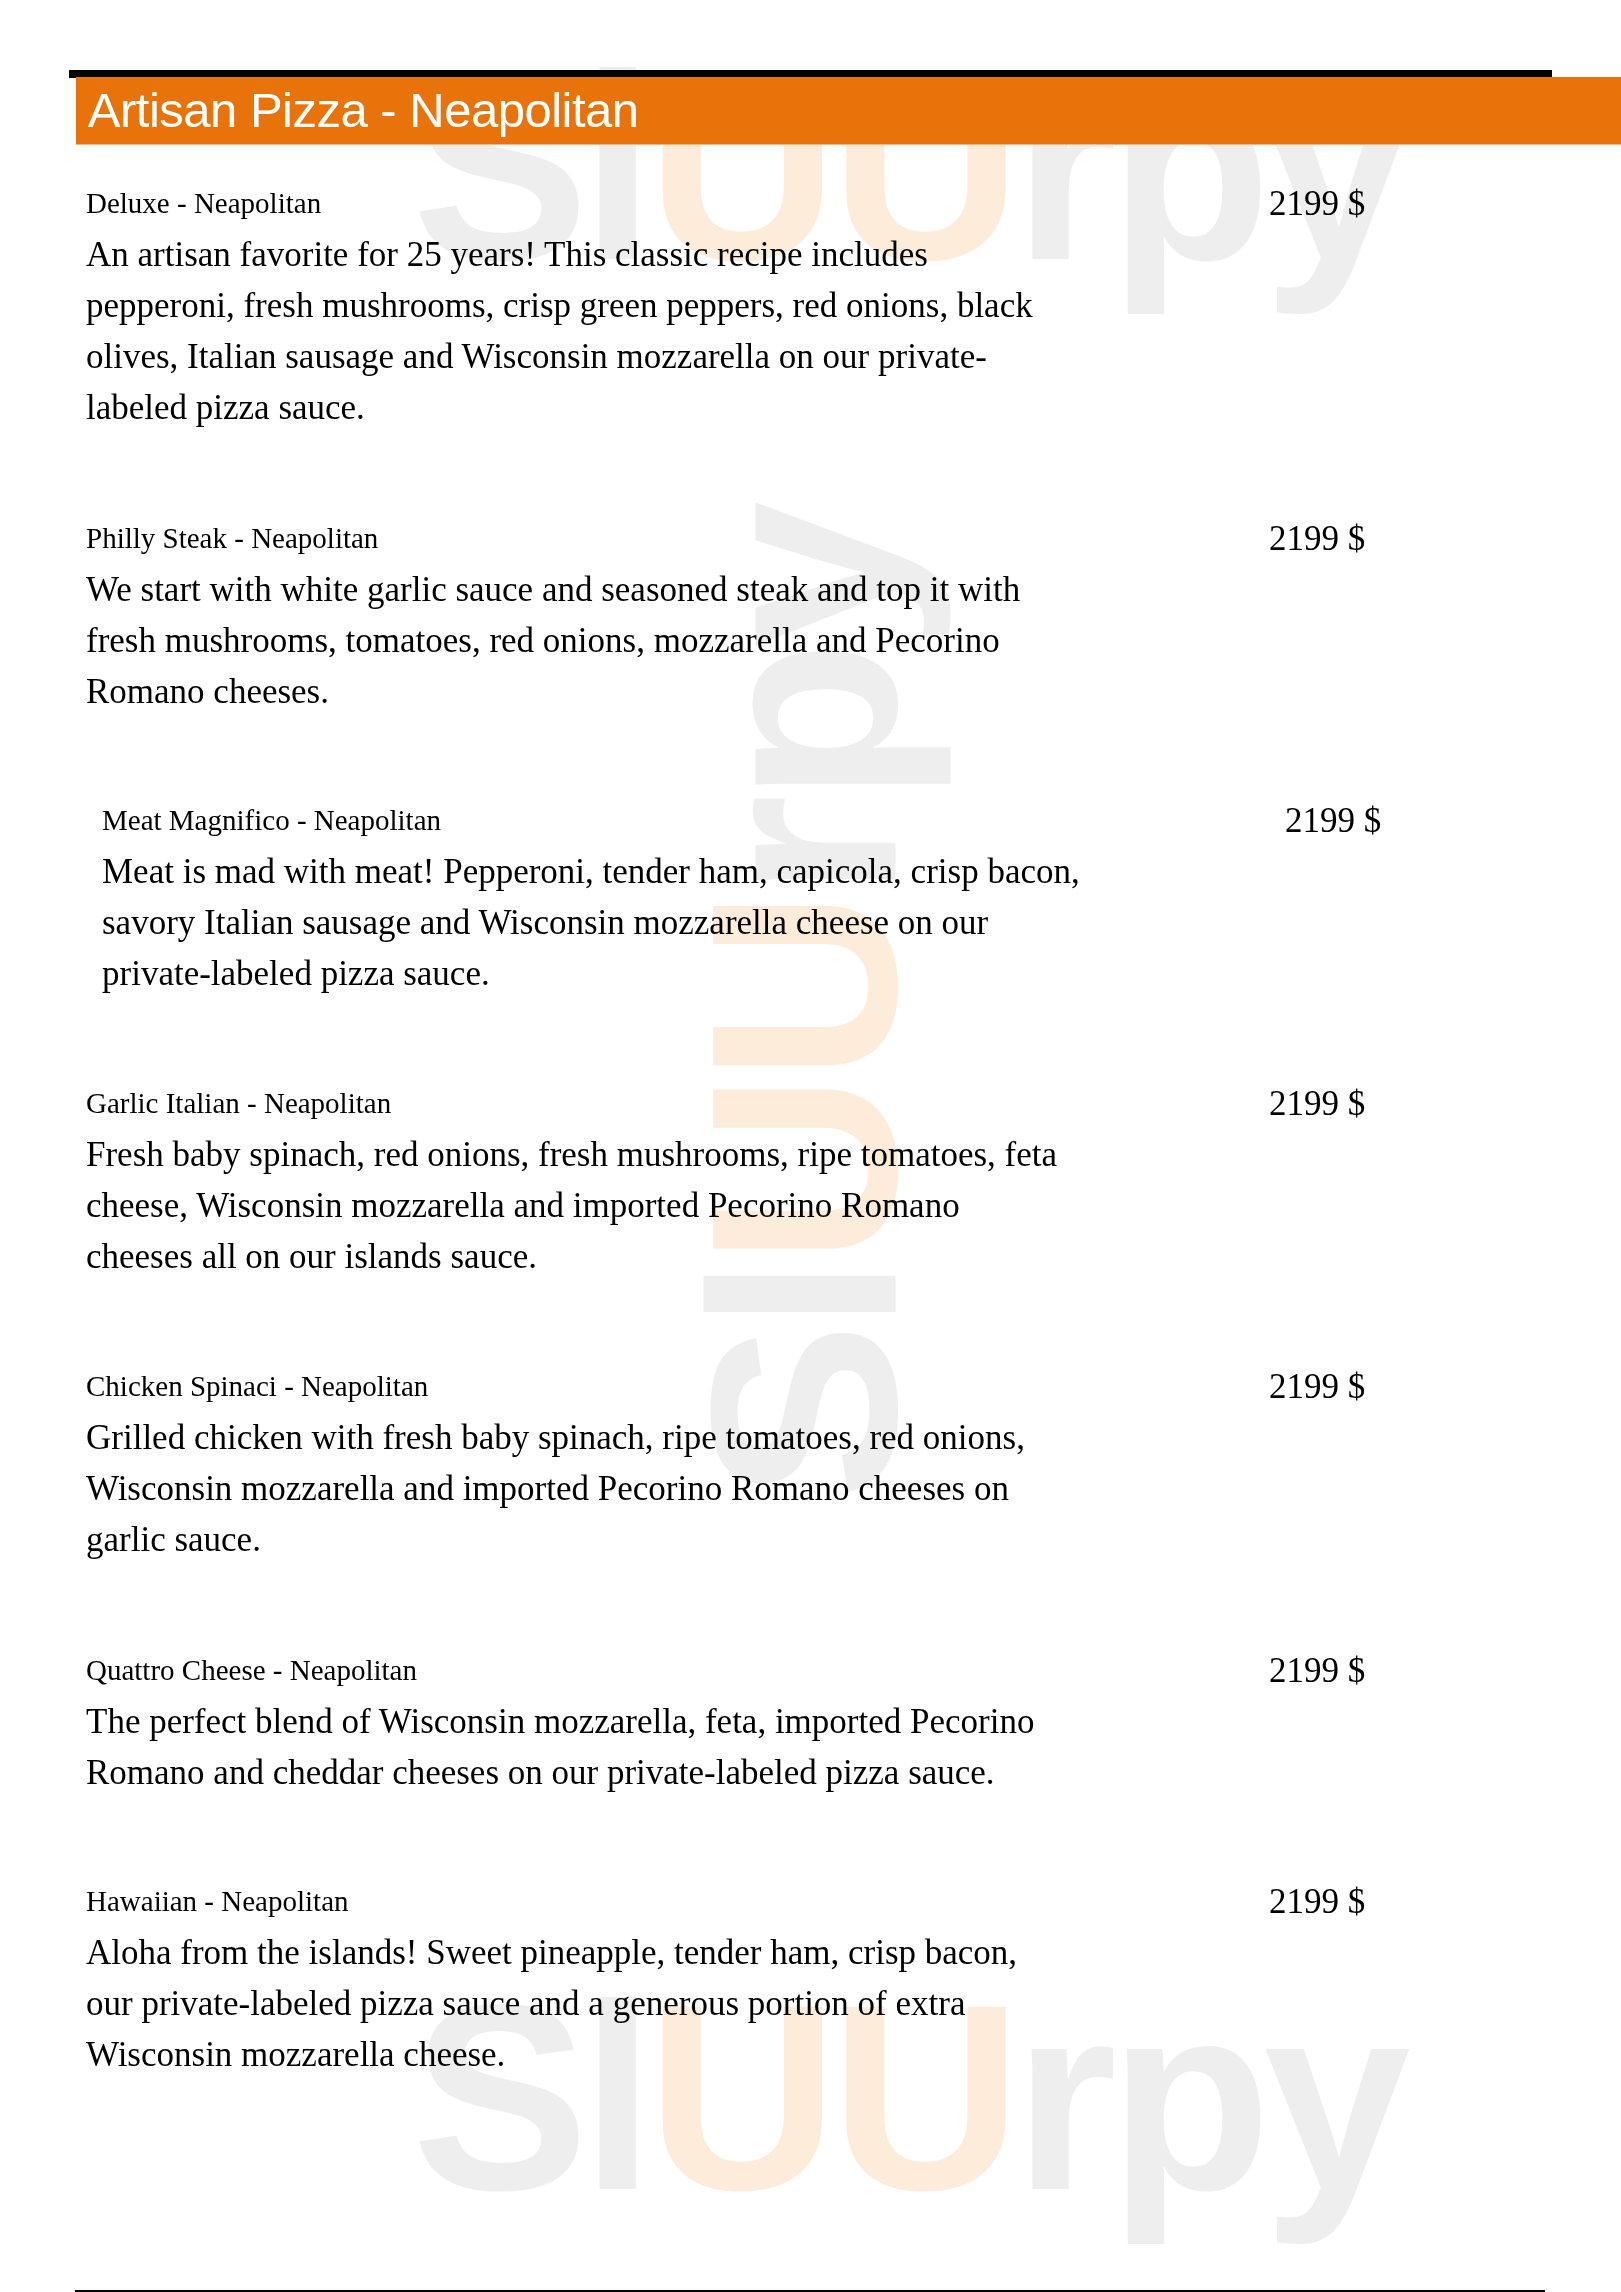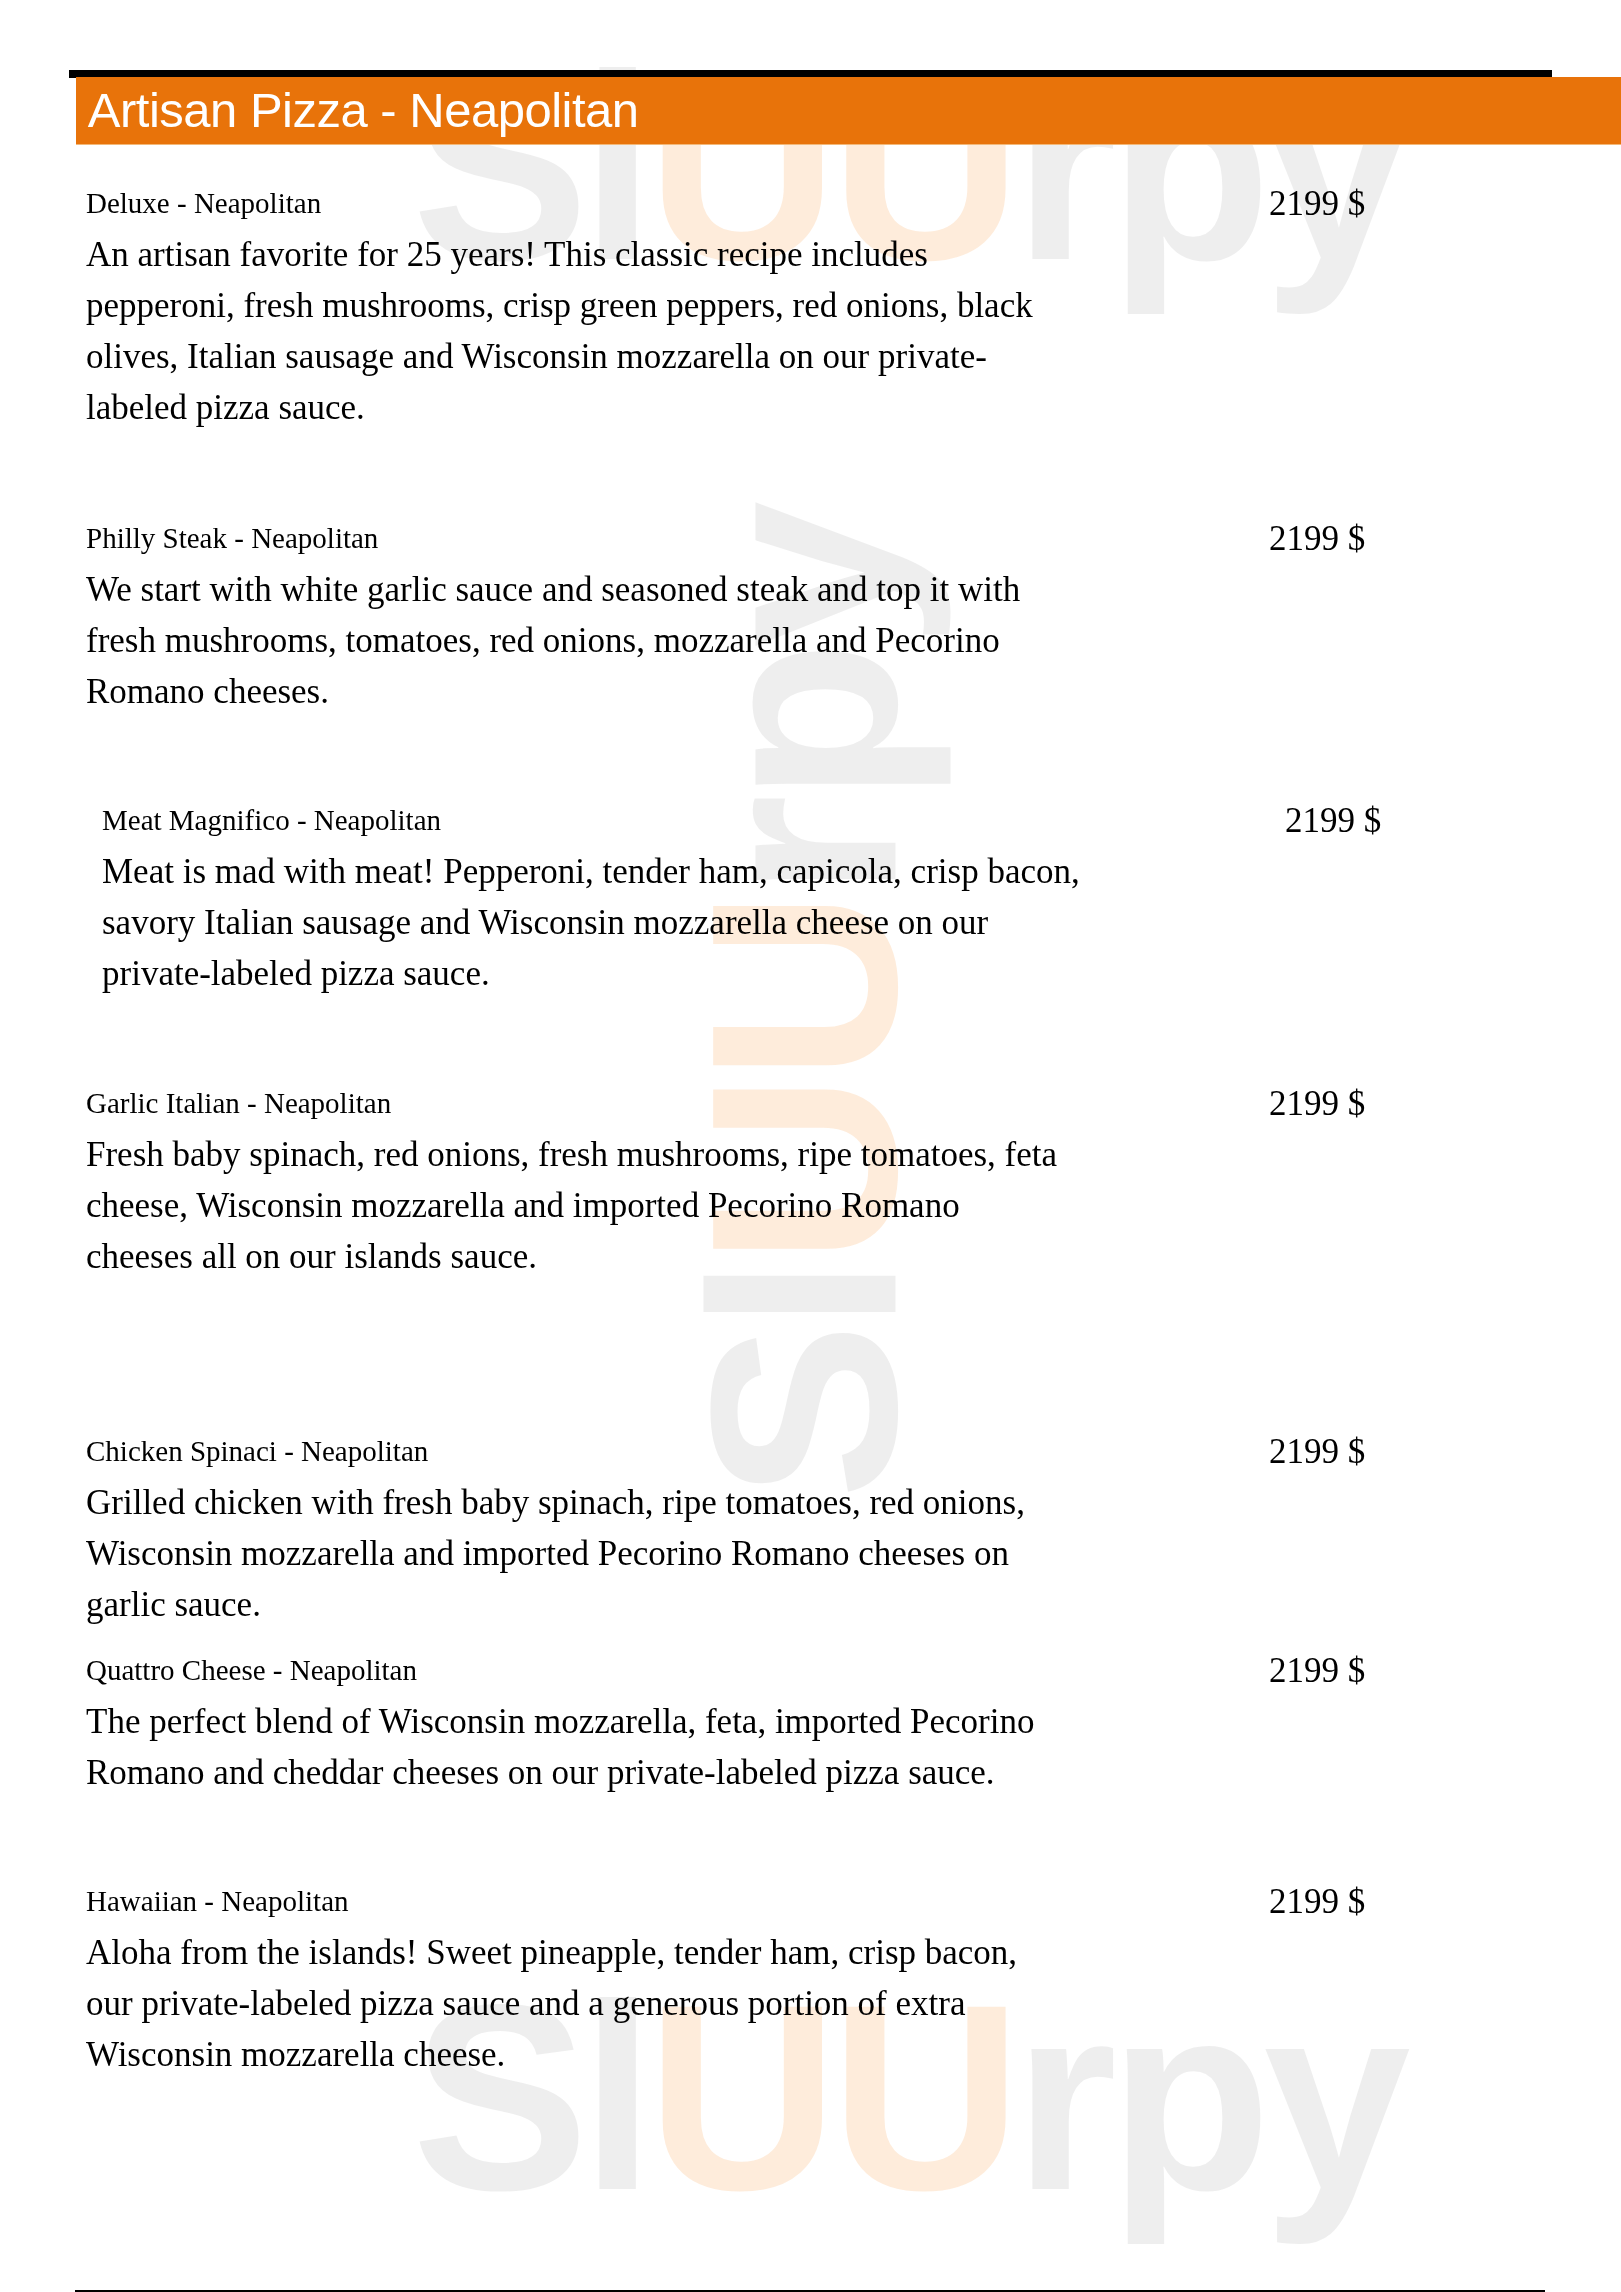--- a/index.html
+++ b/index.html
@@ -102,21 +102,21 @@
   <div class="item" style="top:1078px;">
     <div class="item-name">Garlic Italian - Neapolitan</div>
     <div class="item-price">2199 $</div>
     <div class="item-desc">
       <div>Fresh baby spinach, red onions, fresh mushrooms, ripe tomatoes, feta</div>
       <div>cheese, Wisconsin mozzarella and imported Pecorino Romano</div>
       <div>cheeses all on our islands sauce.</div>
     </div>
   </div>
 
-  <div class="item" style="top:1426px;">
+  <div class="item" style="top:1361px;">
     <div class="item-name">Chicken Spinaci - Neapolitan</div>
     <div class="item-price">2199 $</div>
     <div class="item-desc">
       <div>Grilled chicken with fresh baby spinach, ripe tomatoes, red onions,</div>
       <div>Wisconsin mozzarella and imported Pecorino Romano cheeses on</div>
       <div>garlic sauce.</div>
     </div>
   </div>
 
   <div class="item" style="top:1645px;">

